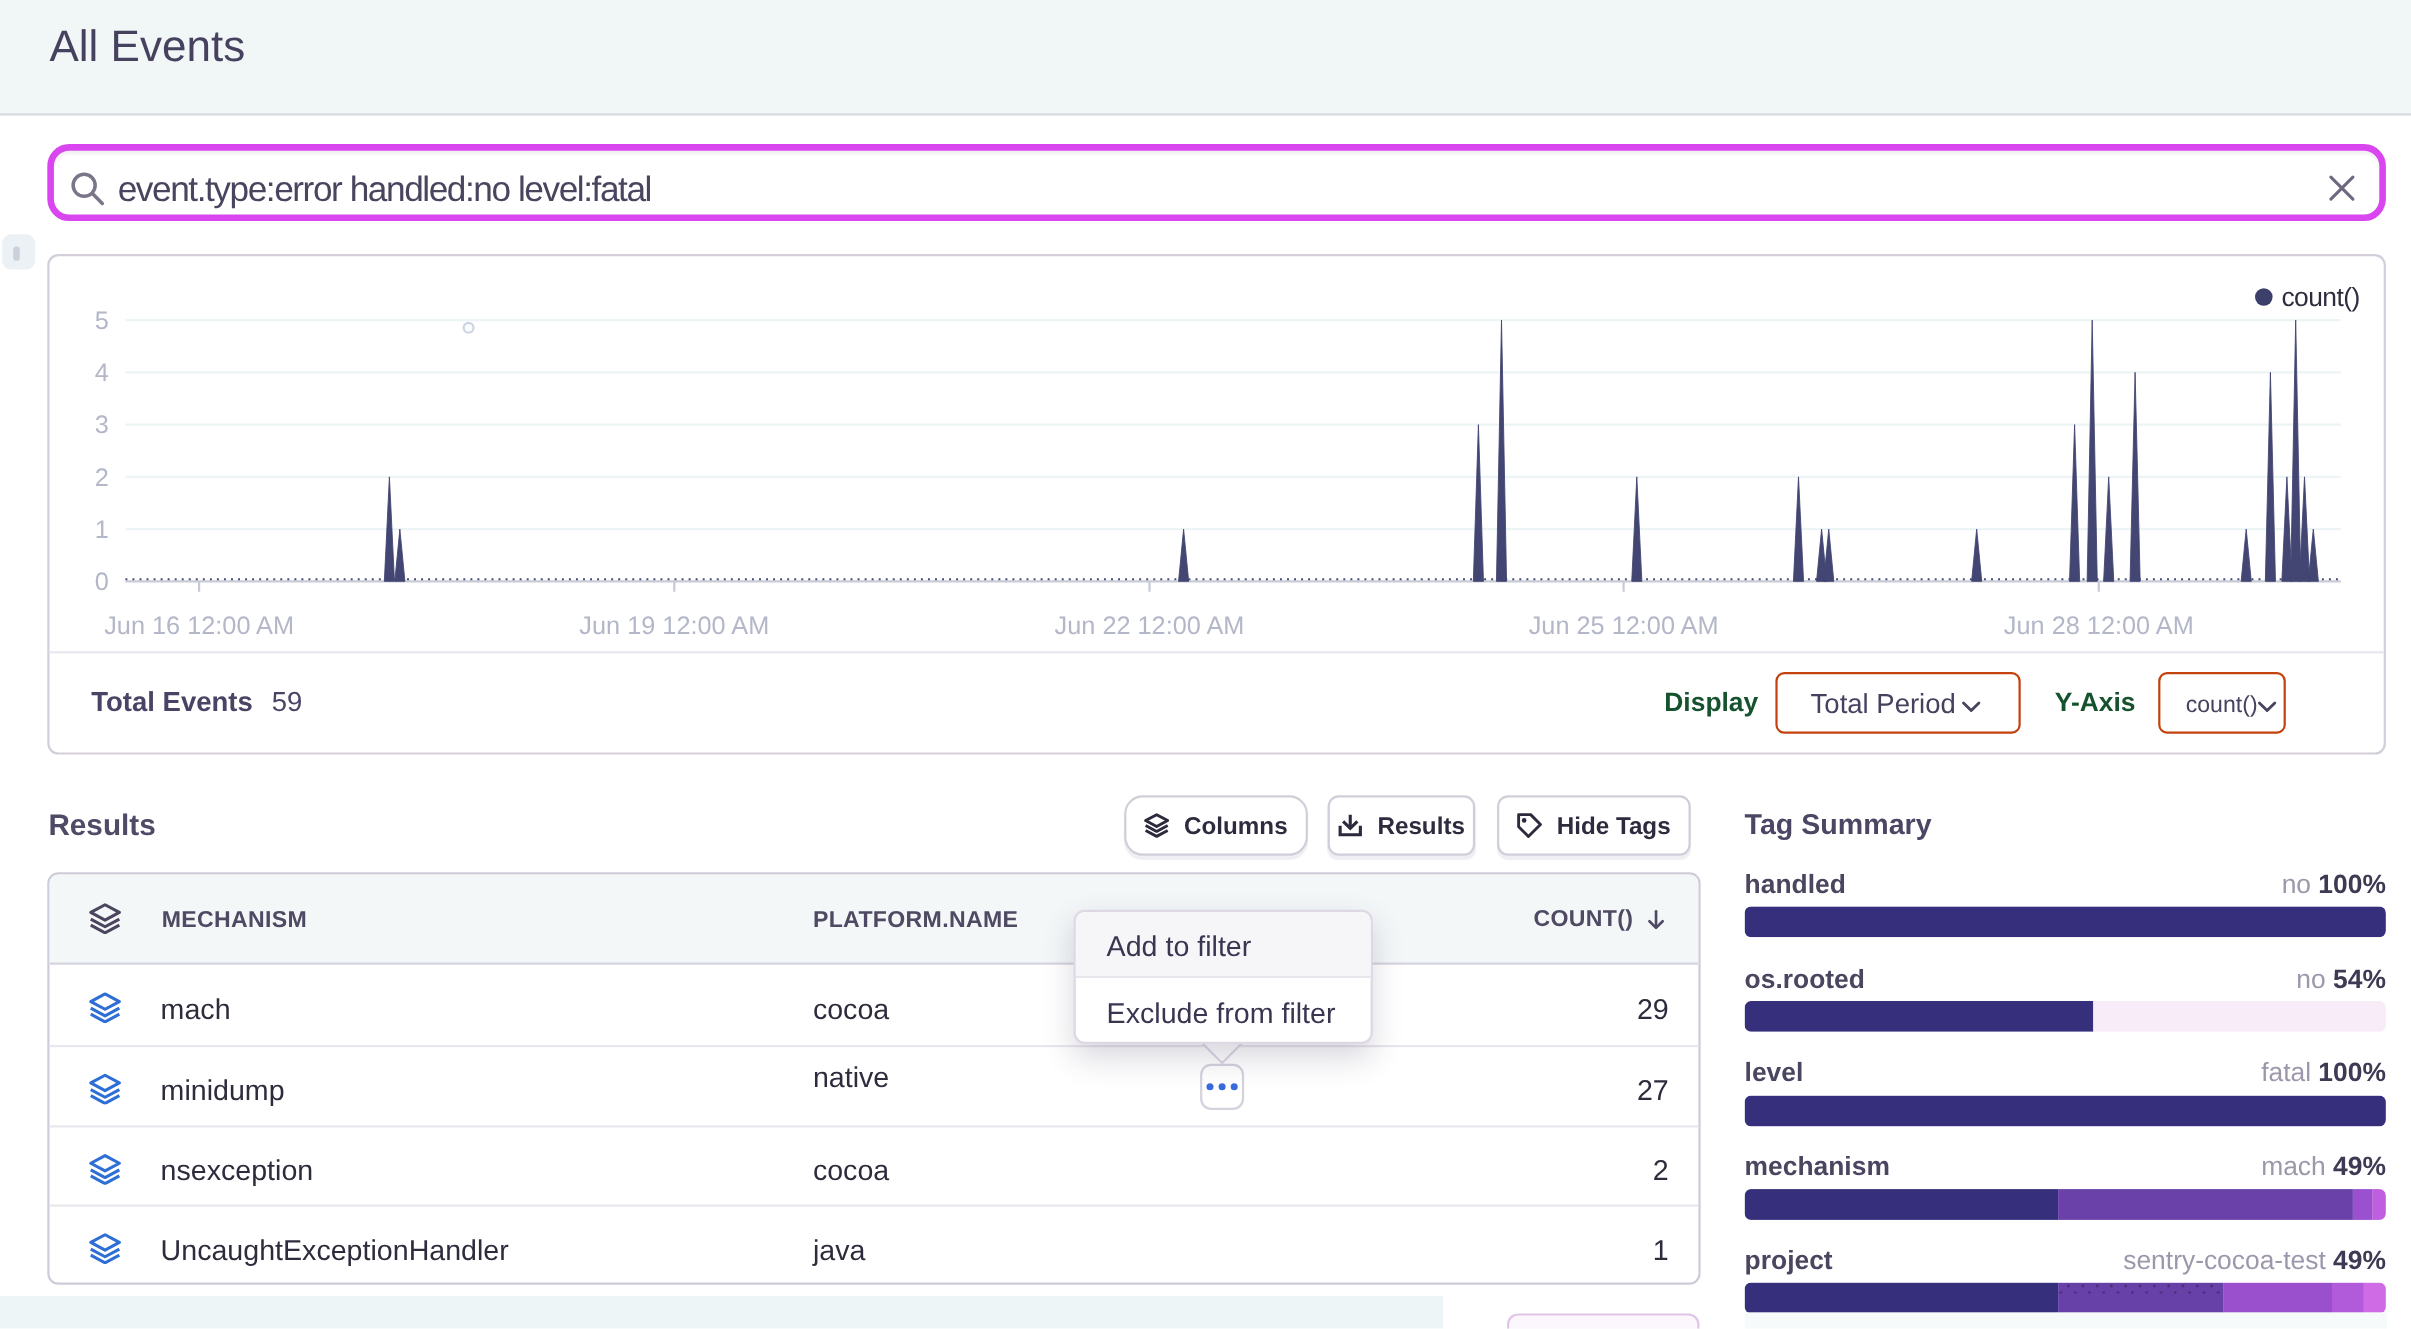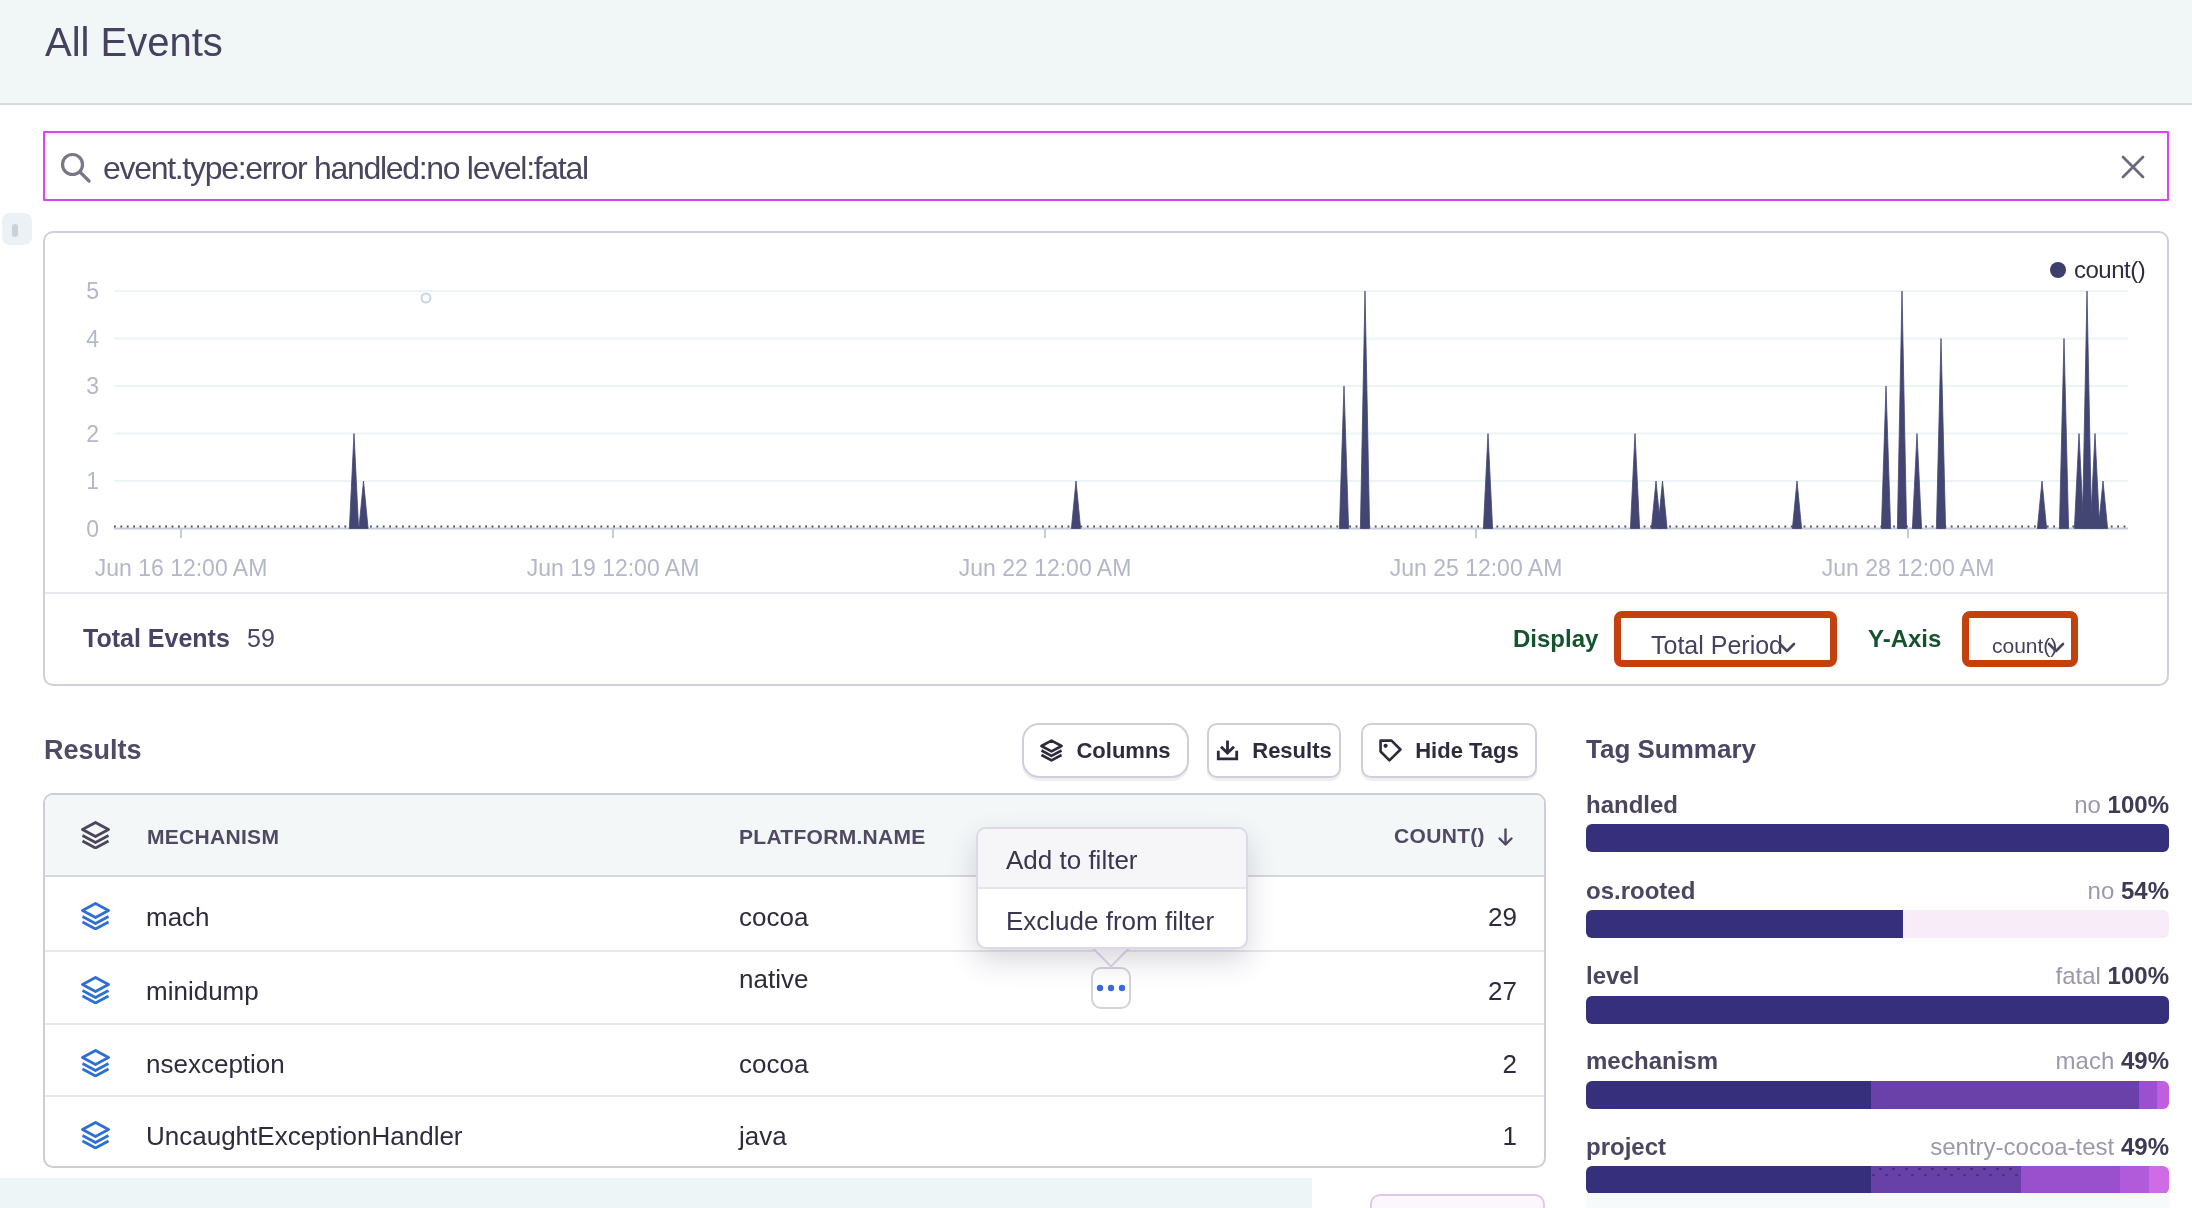--- a/index.html
+++ b/index.html
@@ -6,32 +6,32 @@
   #app{position:relative;width:2192px;height:1208px;background:#ffffff;overflow:hidden;
        font-family:"Liberation Sans", sans-serif;}
 
   
   .topbar{position:absolute;left:0;top:0;width:2192px;height:103px;background:#f1f7f7;
           border-bottom:2px solid #dad8e1;}
   .title{position:absolute;left:45px;top:20px;font-size:40px;font-weight:400;color:#46415e;}
 
   
   .search{position:absolute;left:43px;top:131px;width:2126px;height:70px;box-sizing:border-box;
-          background:#fff;border:2px solid #d946ef;border-radius:1px;
+          background:#fff;border:6px solid #d946ef;border-radius:20px;
           box-shadow:inset 0 3px 3px rgba(50,35,75,0.07);}
   .searchtext{position:absolute;left:58px;top:17px;font-size:32px;letter-spacing:-1.3px;color:#4a445f;}
 
   
   .chartpanel{position:absolute;left:43px;top:231px;width:2126px;height:455px;box-sizing:border-box;
               background:#fff;border:2px solid #d3ced9;border-radius:10px;}
   .chartfooter{position:absolute;left:0;top:359px;width:100%;height:90px;border-top:2px solid #e9e7ee;}
   .tev{position:absolute;left:38px;top:30px;font-size:25px;font-weight:700;color:#494365;}
   .tev59{position:absolute;left:202px;top:30px;font-size:25px;color:#494365;}
   .dlabel{position:absolute;top:31px;font-size:24px;font-weight:700;color:#14532d;}
-  .dbtn{position:absolute;box-sizing:border-box;height:56px;border:7px solid #c2410c;border-radius:8px;
+  .dbtn{position:absolute;box-sizing:border-box;height:56px;border:2px solid #c2410c;border-radius:8px;
         background:#fff;font-size:25px;color:#47415f;}
   .dbtn span{position:absolute;left:30px;top:13px;}
   .dbtn svg{position:absolute;right:34px;top:24px;}
 
   
   .results-h{position:absolute;left:44px;top:735px;font-size:27px;font-weight:700;color:#4f4a66;}
   .btn{position:absolute;top:723px;height:55px;box-sizing:border-box;border:2px solid #d2ced9;
        border-radius:10px;box-shadow:0 3px 1px rgba(210,205,220,0.35);background:#fff;display:flex;align-items:center;justify-content:center;
        gap:13px;font-size:22px;font-weight:700;color:#2f2b3e;}
 

